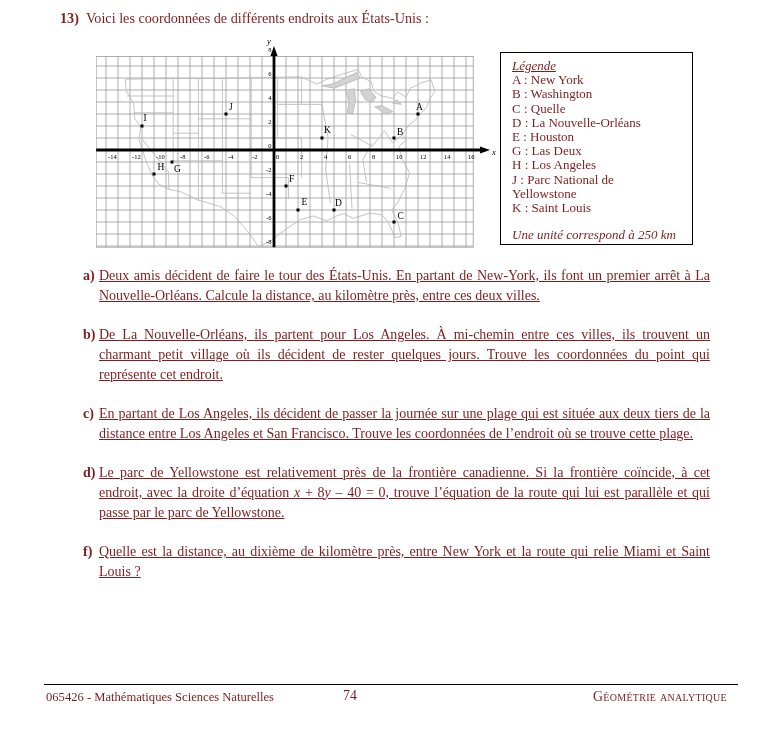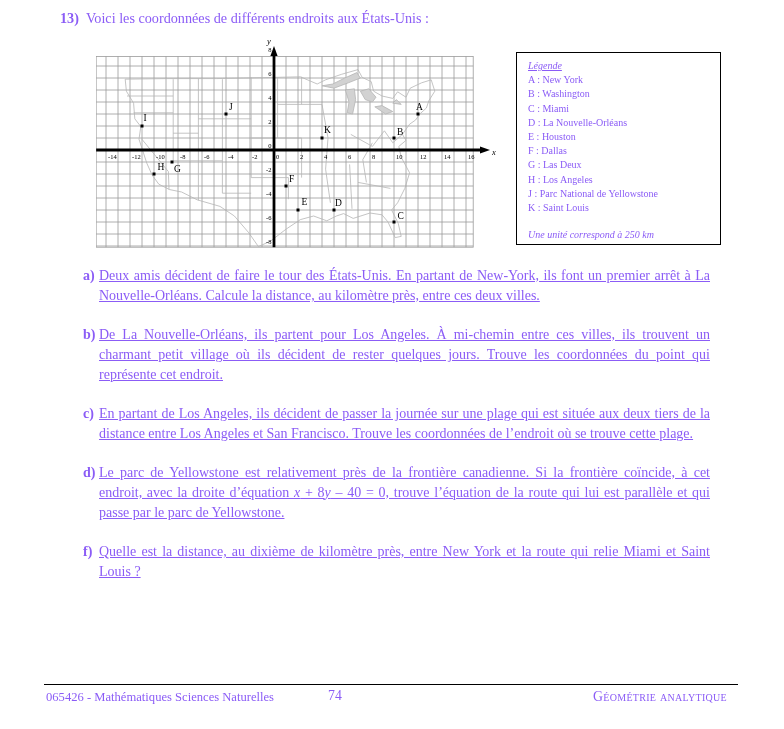--- a/index.html
+++ b/index.html
@@ -1,32 +1,32 @@
 <!DOCTYPE html>
 <html><head>
 <meta charset="utf-8">
 <style>
   html,body{margin:0;padding:0;background:#fff;}
   .page{position:relative;width:784px;height:729px;background:#ffffff;
-        font-family:"Liberation Serif","DejaVu Serif",serif;color:#8b5cf6;overflow:hidden;}
+        font-family:"Liberation Serif","DejaVu Serif",serif;color:#7f1d1d;overflow:hidden;}
   .title{position:absolute;left:60px;top:10px;font-size:14.2px;white-space:nowrap;}
   .title b{margin-right:7px;}
   #graph{position:absolute;left:96px;top:36px;width:404px;height:216px;}
   .legend{position:absolute;left:500px;top:52px;width:168px;height:177px;
-          border:1.6px solid #000;padding:6px 24px 8px 11px;font-size:10px;line-height:14.2px;margin-left:16px;}
+          border:1.6px solid #000;padding:6px 12px 8px 11px;font-size:13px;line-height:14.2px;}
   .legend-title{font-style:italic;text-decoration:underline;}
   .legend-note{font-style:italic;margin-top:13px;}
   .questions{position:absolute;left:83px;top:266px;width:627px;font-size:14px;
              line-height:20px;text-align:justify;text-decoration:underline;}
   .q{padding-left:16px;margin:0 0 19px 0;}
   .q .ql{display:inline-block;width:16px;margin-left:-16px;font-weight:bold;}
   .q .it{font-style:italic;}
   .footer-rule{position:absolute;left:44px;top:684px;width:694px;border-top:1.6px solid #000;}
   .footer-left{position:absolute;left:46px;top:690px;font-size:12.6px;}
-  .footer-page{position:absolute;left:328px;top:688px;width:44px;font-size:13.8px;}
+  .footer-page{position:absolute;left:328px;top:688px;width:44px;text-align:center;font-size:13.8px;}
   .footer-right{position:absolute;right:57px;top:689px;font-size:13.8px;
                 font-variant:small-caps;letter-spacing:.3px;margin-left:18px;}
   svg text{font-family:"Liberation Serif","DejaVu Serif",serif;}
 </style>
 </head>
 <body>
 
 <div class="page">
 
   <div class="title">
@@ -172,24 +172,23 @@
         <text x="133" y="73.5" font-size="9.5">J</text>
         <rect x="224.5" y="100.5" width="3" height="3" fill="#000"></rect>
         <text x="228" y="97" font-size="9.5">K</text>
       </svg></div>
 
   <div class="legend">
     <div class="legend-title">Légende</div>
     <div id="legend-items">
         <div>A : New York</div>
         <div>B : Washington</div>
-        <div>C : Miami</div>
+        <div>C : Quelle</div>
         <div>D : La Nouvelle-Orléans</div>
         <div>E : Houston</div>
-        <div>F : Dallas</div>
         <div>G : Las Deux</div>
         <div>H : Los Angeles</div>
         <div>J : Parc National de Yellowstone</div>
         <div>K : Saint Louis</div>
       </div>
     <div class="legend-note">Une unité correspond à 250 km</div>
   </div>
 
   <div class="questions" id="questions">
       <p class="q"><span class="ql">a)</span><span>Deux amis décident de faire le tour des États-Unis. En partant de New-York, ils font un premier arrêt à La Nouvelle-Orléans. Calcule la distance, au kilomètre près, entre ces deux villes.</span></p>

